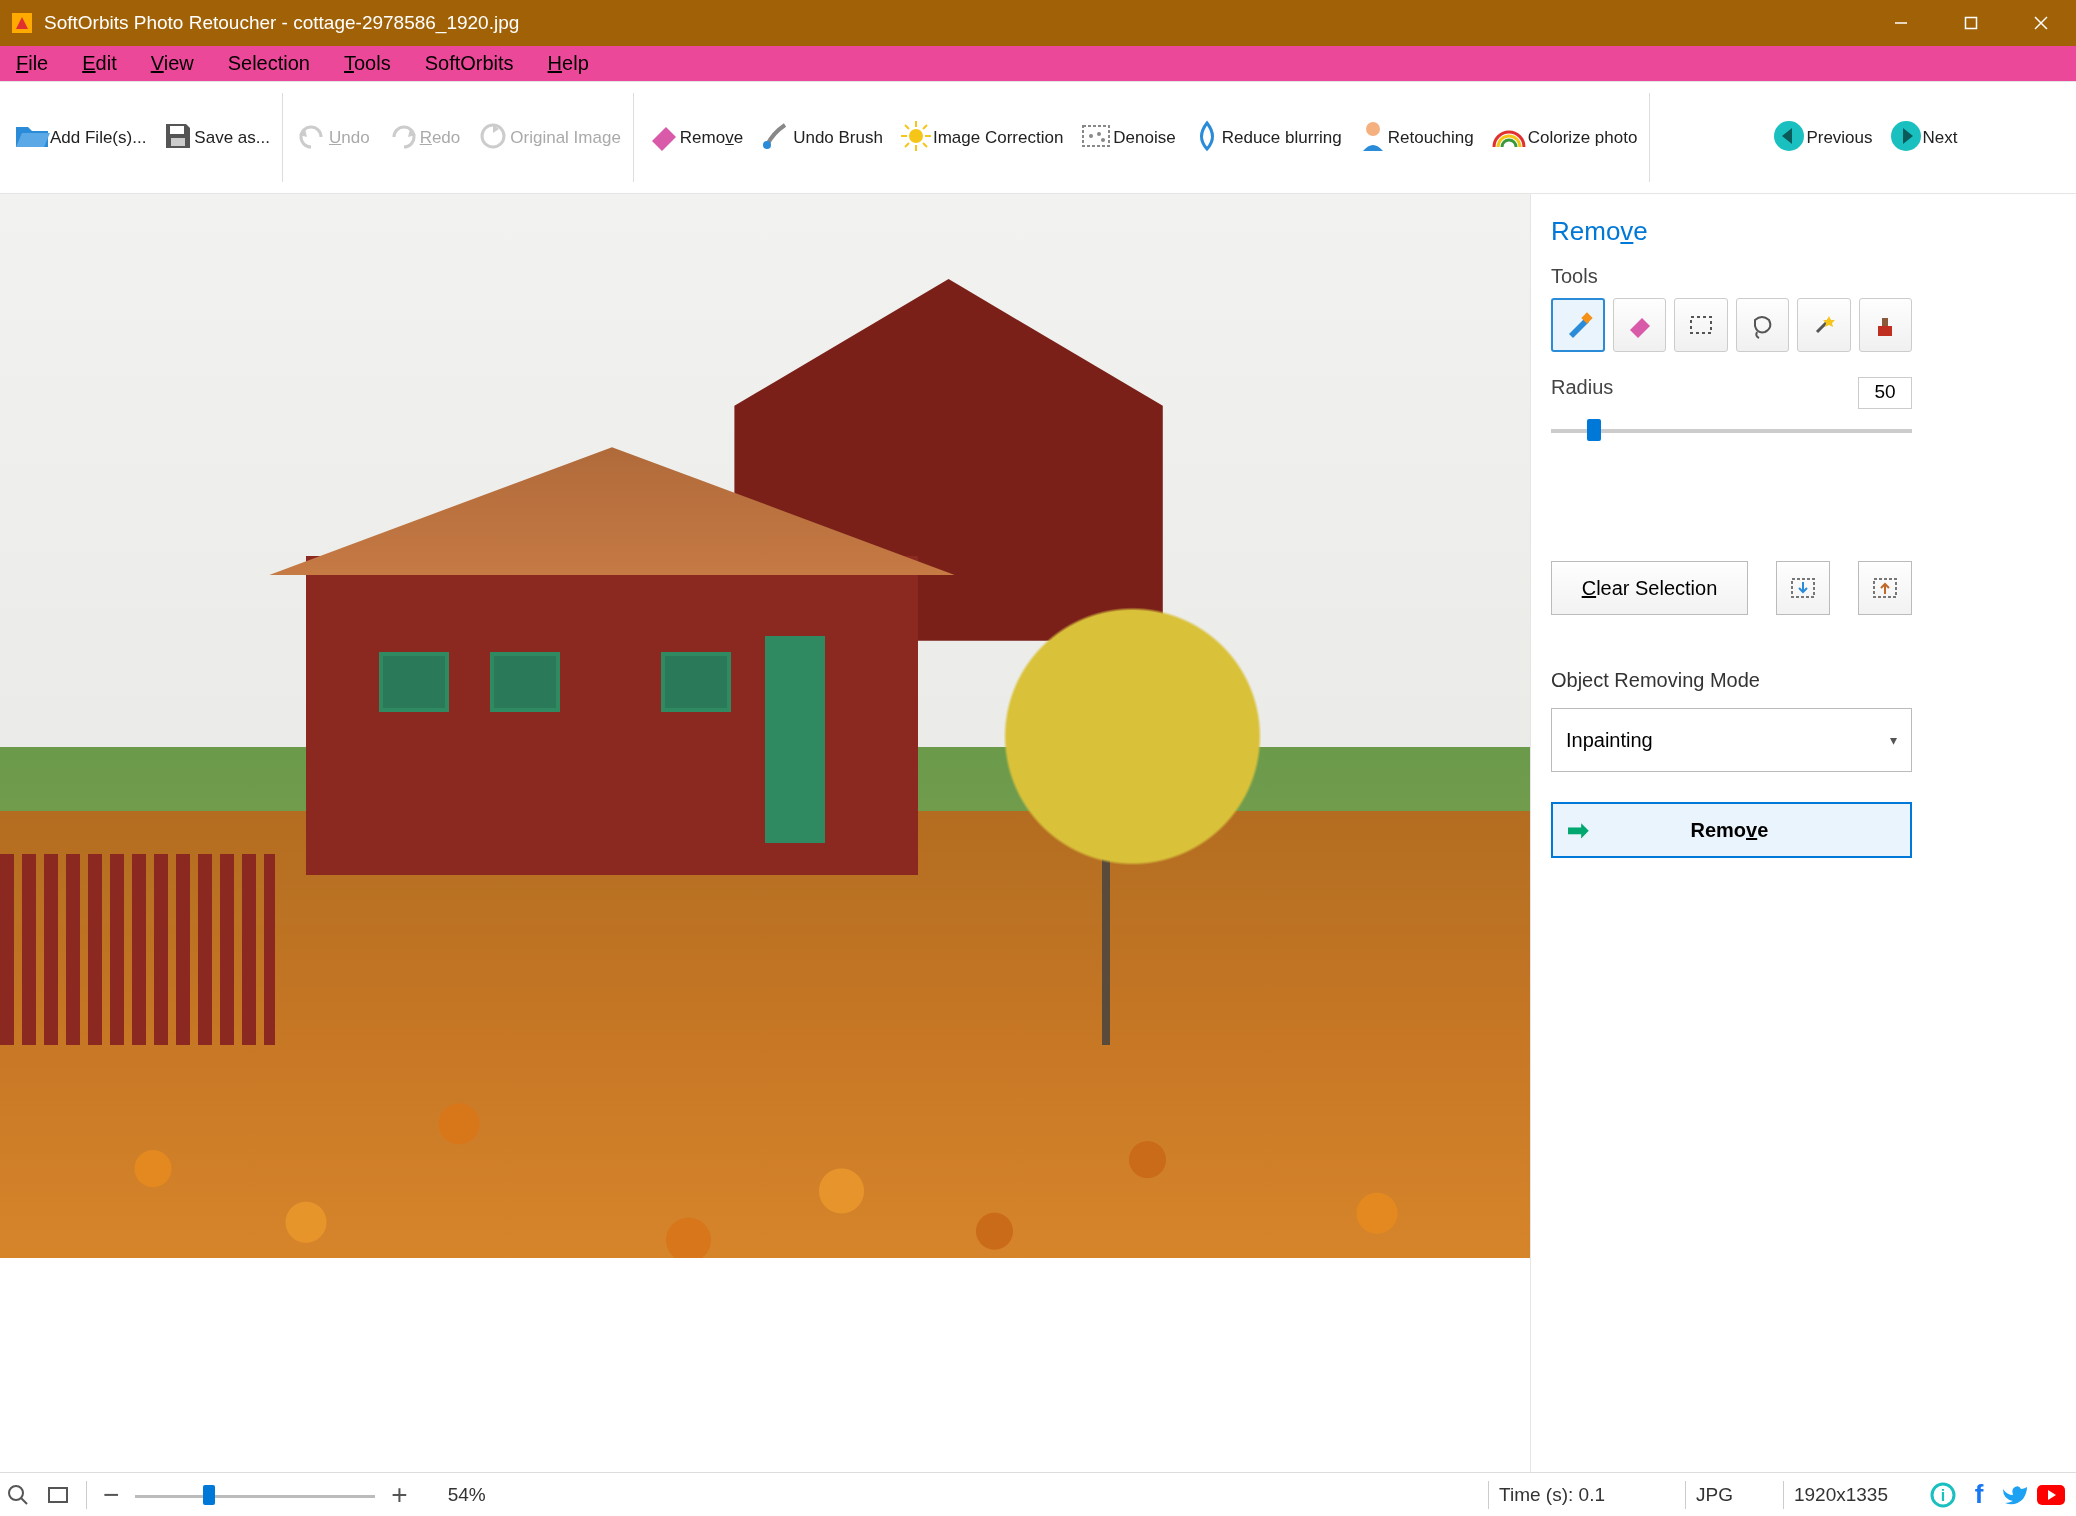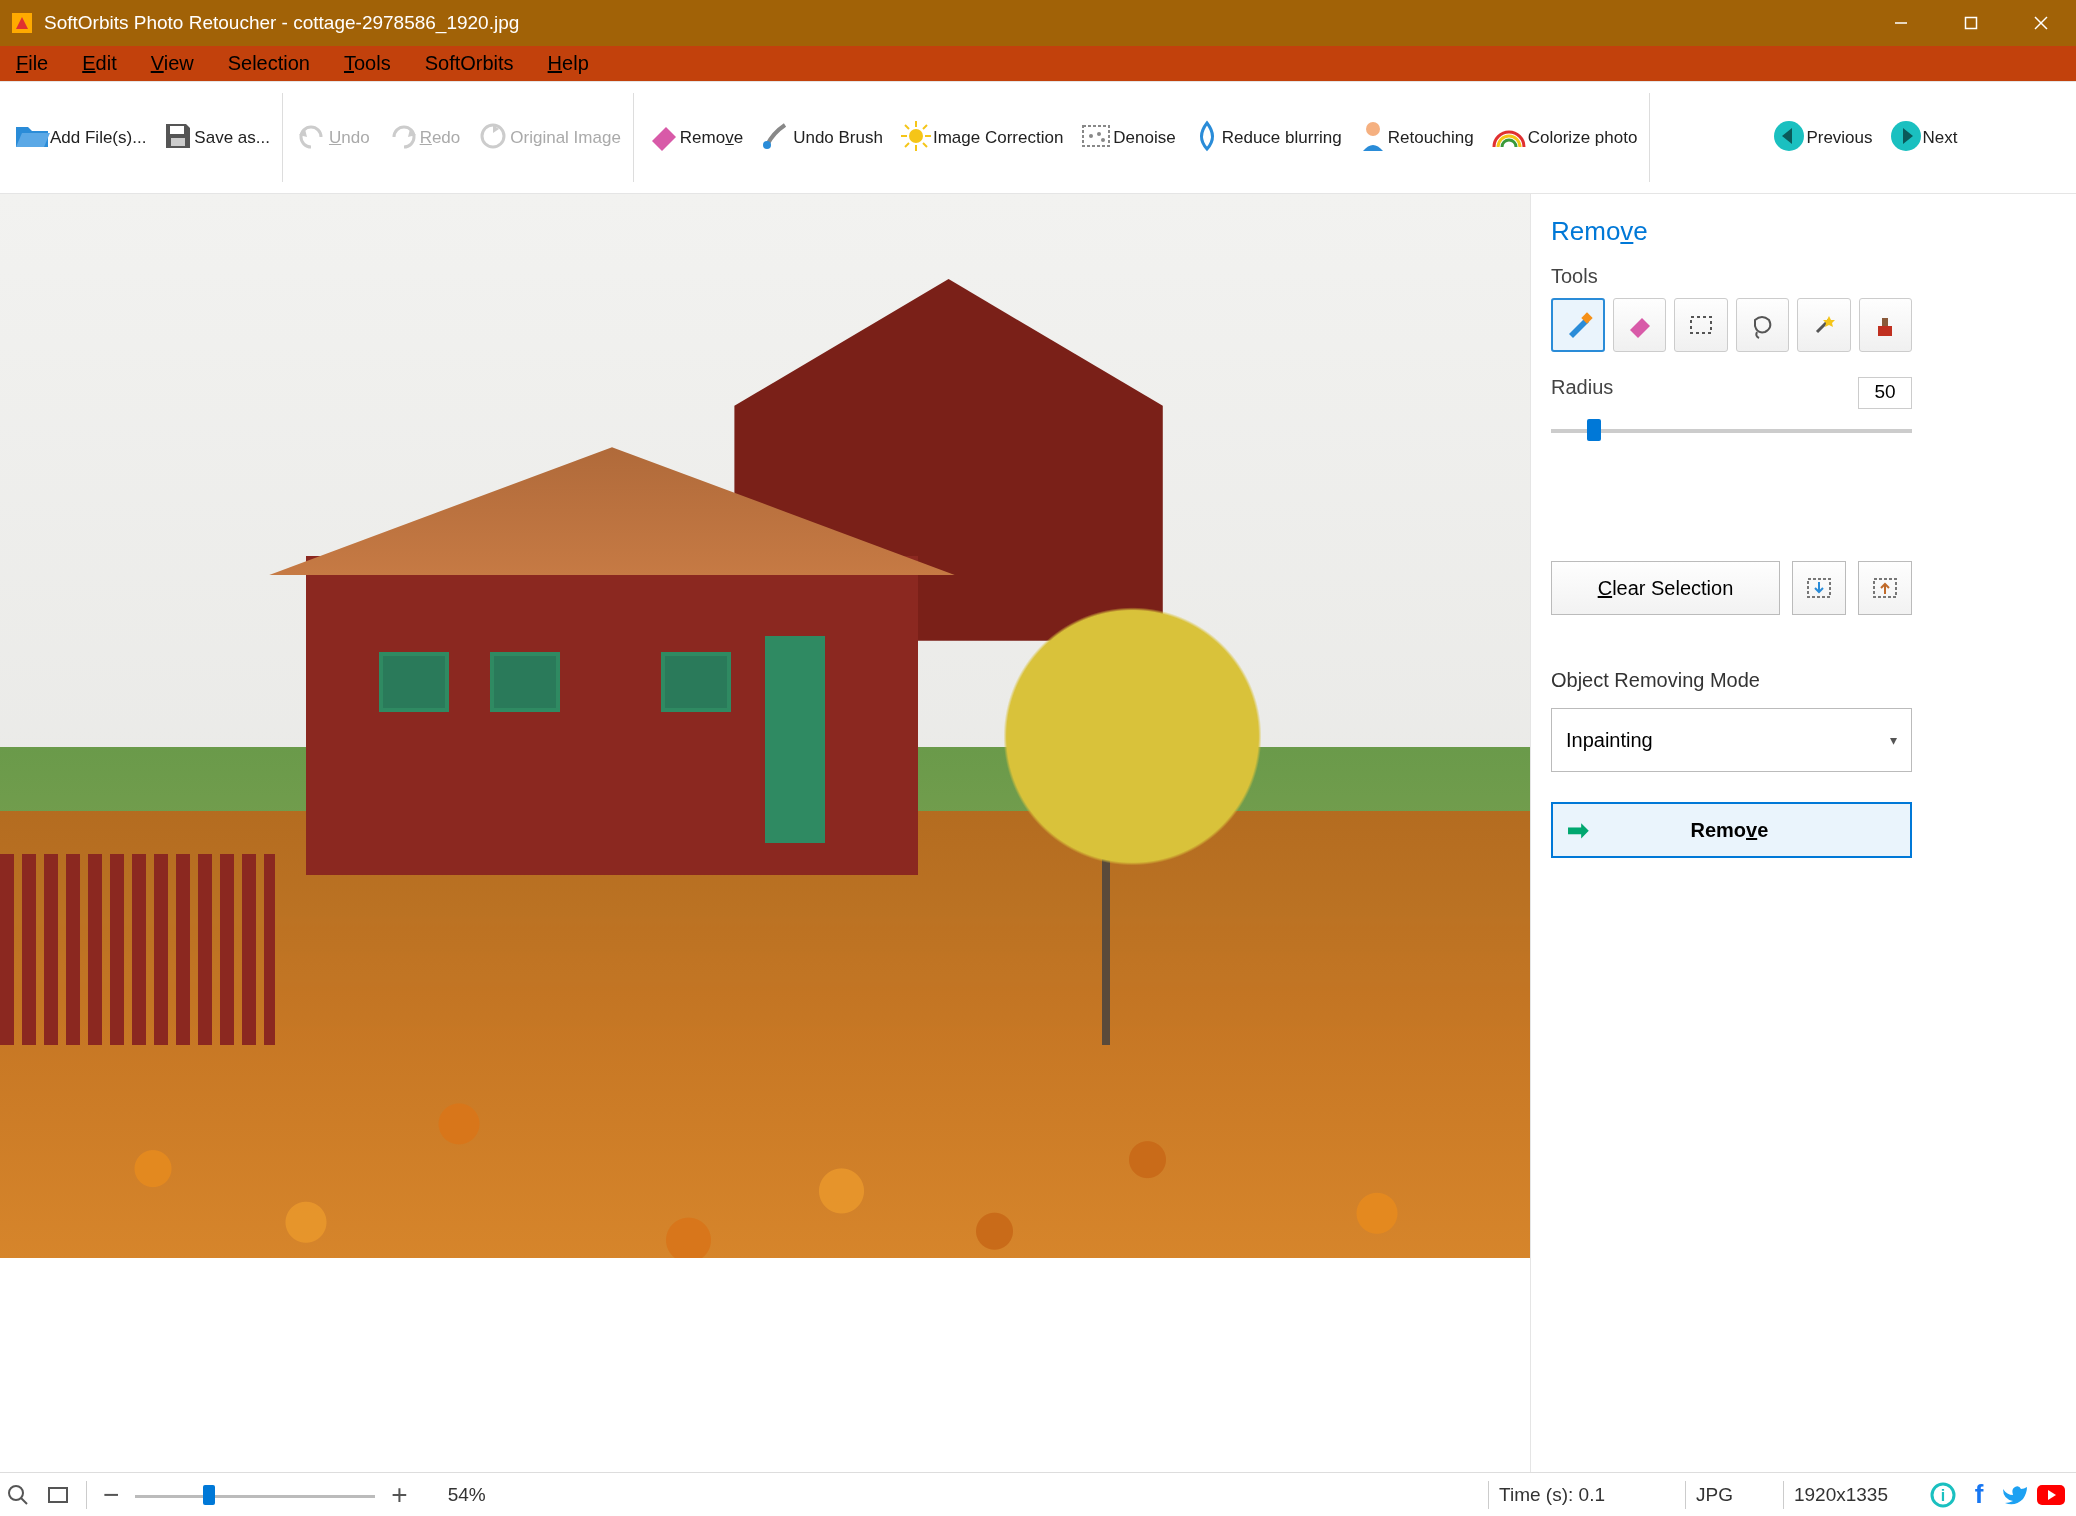--- a/index.html
+++ b/index.html
@@ -5,21 +5,21 @@
 * { box-sizing: border-box; margin: 0; padding: 0; font-family: 'Segoe UI', Tahoma, sans-serif; }
 body { width: 2076px; height: 1516px; background: #fff; overflow: hidden; display: flex; flex-direction: column; }
 
 .titlebar { height: 46px; background: #a16207; color: #fff; display: flex; align-items: center; font-size: 19px; padding-left: 10px; }
 .titlebar .app-icon { width: 24px; height: 24px; margin-right: 10px; }
 .titlebar .title-text { flex: 1; }
 .titlebar .win-controls { display: flex; height: 100%; }
 .titlebar .win-btn { width: 70px; display: flex; align-items: center; justify-content: center; cursor: pointer; }
 .titlebar .win-btn svg { stroke: #fff; }
 
-.menubar { height: 36px; background: #c2410c; display: flex; align-items: center; padding: 0 8px; border-bottom: 1px solid #e5e5e5; font-size: 20px; gap: 18px; }
+.menubar { height: 36px; background: #ec4899; display: flex; align-items: center; padding: 0 8px; border-bottom: 1px solid #e5e5e5; font-size: 20px; gap: 18px; }
 .menubar .menu-item { padding: 2px 8px; cursor: pointer; }
 .menubar .menu-item .ul { text-decoration: underline; }
 
 .toolbar { height: 112px; background: #fff; display: flex; align-items: center; padding: 6px 6px; gap: 0; border-bottom: 1px solid #e5e5e5; }
 .toolbar .group { display: flex; align-items: center; height: 100%; }
 .toolbar .sep { width: 1px; height: 90%; background: #ddd; margin: 0 4px; }
 .tool-btn { display: flex; flex-direction: row; align-items: center; justify-content: center; padding: 4px 8px; min-width: 62px; height: 100%; cursor: pointer; font-size: 17px; color: #222; text-align: center; line-height: 1.15; }
 .tool-btn.disabled { color: #aaa; }
 .tool-btn .ticon { height: 40px; display: flex; align-items: center; justify-content: center; margin-bottom: 4px; }
 .tool-btn .tlabel .ul { text-decoration: underline; }
@@ -56,21 +56,21 @@
 .side-panel .panel-title .ul{ text-decoration: underline; }
 .side-panel .section-label { color: #444; margin-bottom: 10px; font-size: 20px; }
 .tool-grid { display: flex; gap: 8px; margin-bottom: 24px; }
 .tool-sq { width: 54px; height: 54px; border: 1px solid #ccc; background: linear-gradient(#fefefe,#f0f0f0); display: flex; align-items: center; justify-content: center; cursor: pointer; border-radius: 3px; }
 .tool-sq.active { border: 2px solid #2a8cd8; background: #eaf4fc; }
 .radius-row { display:flex; justify-content:space-between; align-items:center; margin-bottom:8px; }
 .radius-val { width:54px; height:32px; border:1px solid #ccc; text-align:center; font-size:19px; padding-top:3px; }
 .slider { position:relative; height:24px; margin-bottom:120px; }
 .slider-track { position:absolute; left:0; right:0; top:50%; height:4px; background:#ccc; }
 .slider-thumb { position:absolute; top:2px; width:14px; height:22px; background:#0078d7; border-radius:2px; }
-.btn-row { display:flex; gap:12px; margin-bottom: 54px; }
+.btn-row { display:flex; gap:28px; margin-bottom: 54px; }
 .btn { border:1px solid #bbb; background:linear-gradient(#fefefe,#f2f2f2); font-size:20px; cursor:pointer; display:flex; align-items:center; justify-content:center; }
 .btn-clear { flex:1; height:54px; }
 .btn-clear .ul{text-decoration:underline;}
 .btn-icon { width:54px; height:54px; }
 .mode-label { margin-bottom: 16px; color:#333; }
 .combo { height:64px; border:1px solid #bbb; display:flex; align-items:center; padding:0 14px; justify-content:space-between; margin-bottom: 30px; cursor:pointer; }
 .combo .caret { font-size:14px; color:#555; }
 .btn-remove { height:56px; border:2px solid #0078d7; background:#eaf4fc; display:flex; align-items:center; padding:0 14px; cursor:pointer; font-weight:600; }
 .btn-remove .arrow { color:#00a76f; font-size:26px; margin-right: auto; }
 .btn-remove .lbl { margin-right:auto; }

